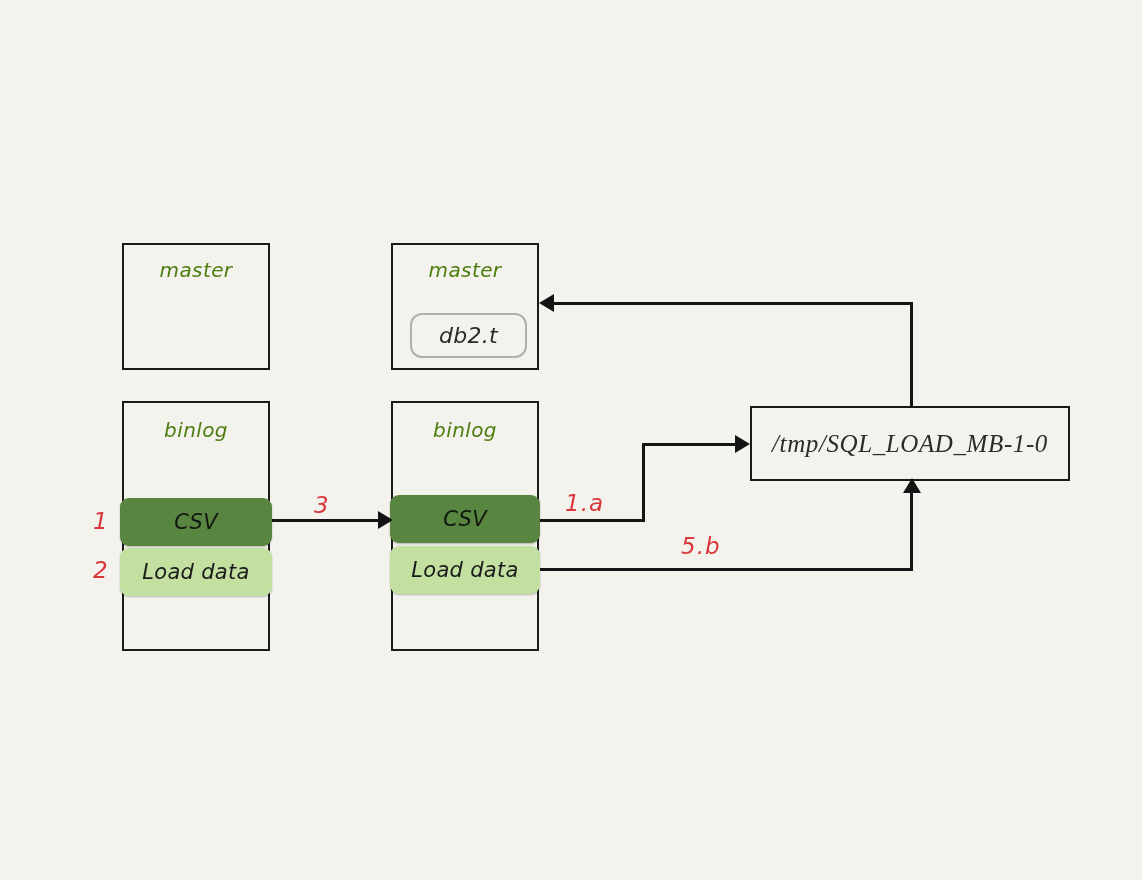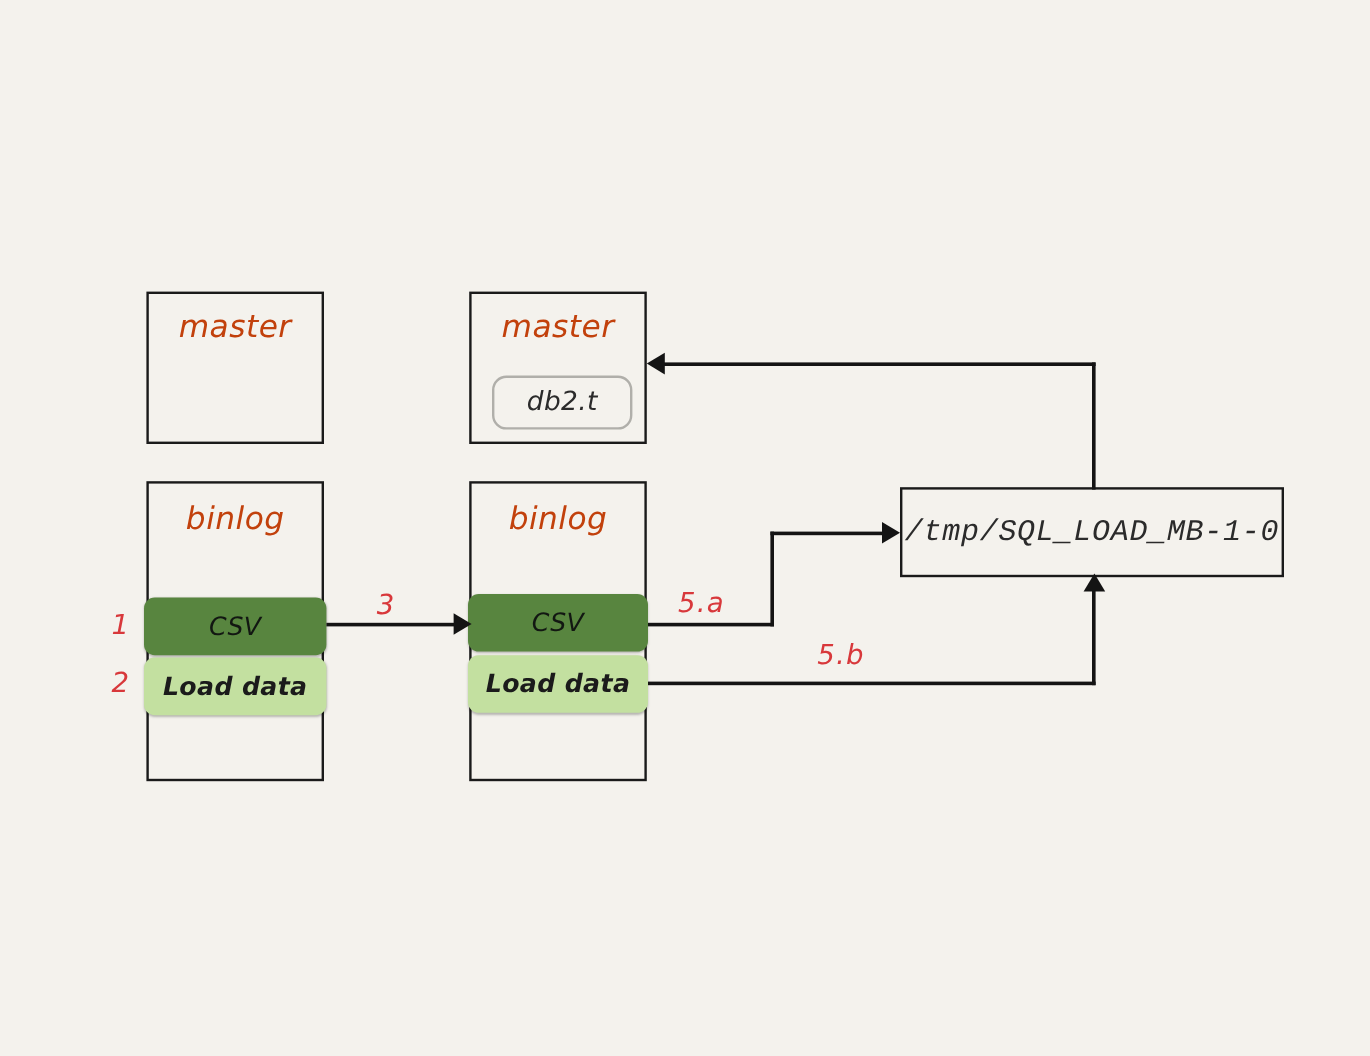--- a/index.html
+++ b/index.html
@@ -25,23 +25,23 @@
     box-sizing: border-box;
     background: #f4f2ed;
     border: 2.5px solid #1a1a1a;
   }
   .node-title {
     position: absolute;
     left: 0;
     right: 0;
     text-align: center;
     font-family: "DejaVu Sans", sans-serif;
-    font-size: 26px;
+    font-size: 20px;
     font-style: italic;
-    color: #c2410c;
+    color: #4d7c0f;
     letter-spacing: 0.4px;
     white-space: nowrap;
   }
 
   
   .server-box { }
   .server-title { top: 13px; }
 
   .db-chip {
     position: absolute;
@@ -70,30 +70,30 @@
     align-items: center;
     justify-content: center;
     font-family: "DejaVu Sans", sans-serif;
     font-size: 21px;
     font-style: italic;
     letter-spacing: 0.3px;
     color: #1e1e1e;
     box-shadow: 0 1px 2px rgba(0,0,0,0.25);
   }
   .event-csv  { background: #58853f; color: #121712; }
-  .event-load { background: #c3e0a0; color: #1b1b1b; font-weight: bold; }
+  .event-load { background: #c3e0a0; color: #1b1b1b; }
 
   
   .file-box {
     display: flex;
     align-items: center;
     justify-content: center;
   }
   .file-label {
-    font-family: Liberation Mono, monospace;
+    font-family: Liberation Serif, serif;
     font-size: 25px;
     font-style: italic;
     color: #2b2b2b;
     letter-spacing: 0.6px;
     white-space: nowrap;
   }
 
   
   .wire {
     position: absolute;
@@ -175,16 +175,16 @@
   <div class="wire wire-v" style="left:910px; top:487px; height:84px;"></div>
   <div class="arrowhead ah-up" style="left:903px; top:478px;"></div>
 
   <div class="wire wire-v" style="left:910px; top:302px; height:106px;"></div>
   <div class="wire wire-h" style="left:553px; top:302px; width:360px;"></div>
   <div class="arrowhead ah-left" style="left:539px; top:294px;"></div>
 
   <div class="step-label" style="left:93px; top:508px;">1</div>
   <div class="step-label" style="left:93px; top:557px;">2</div>
   <div class="step-label" style="left:314px; top:492px;">3</div>
-  <div class="step-label" style="left:565px; top:490px;">5.a</div>
+  <div class="step-label" style="left:565px; top:490px;">1.a</div>
   <div class="step-label" style="left:681px; top:533px;">5.b</div>
 
 </div>
 
 </body></html>

